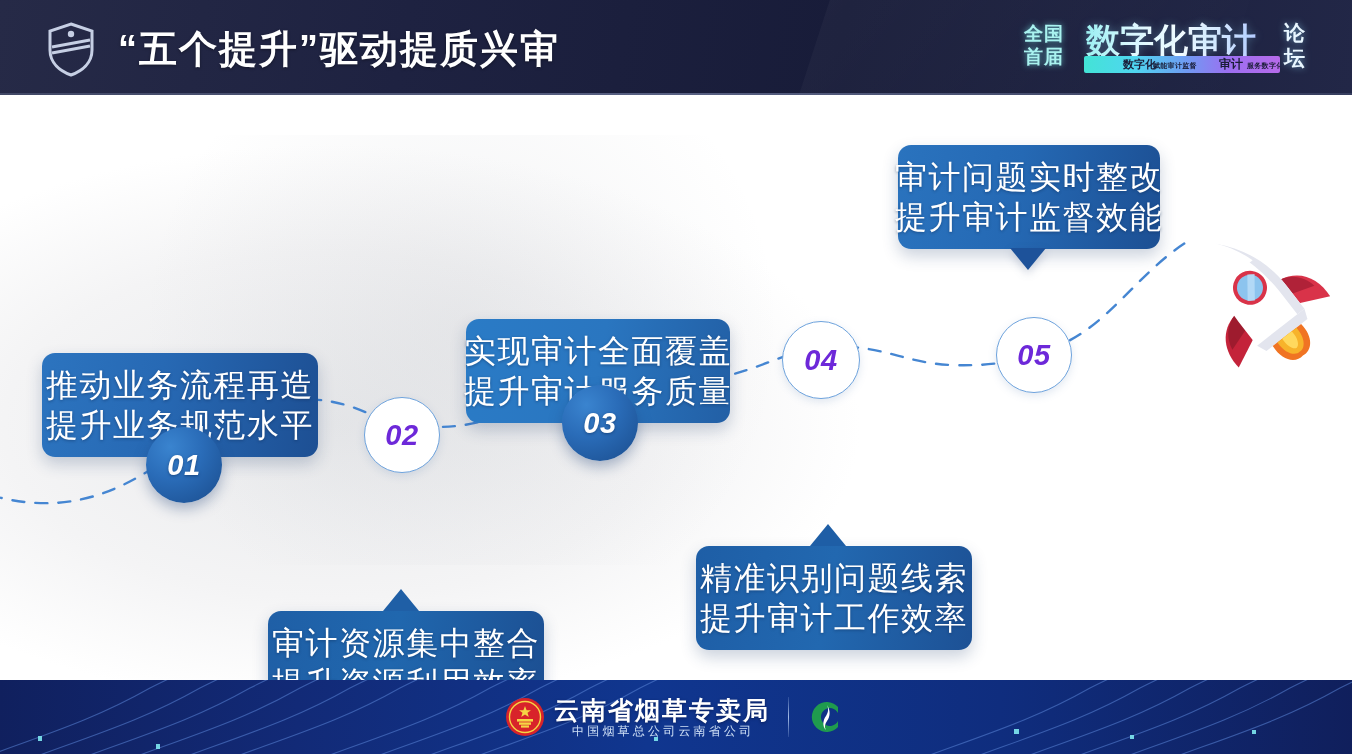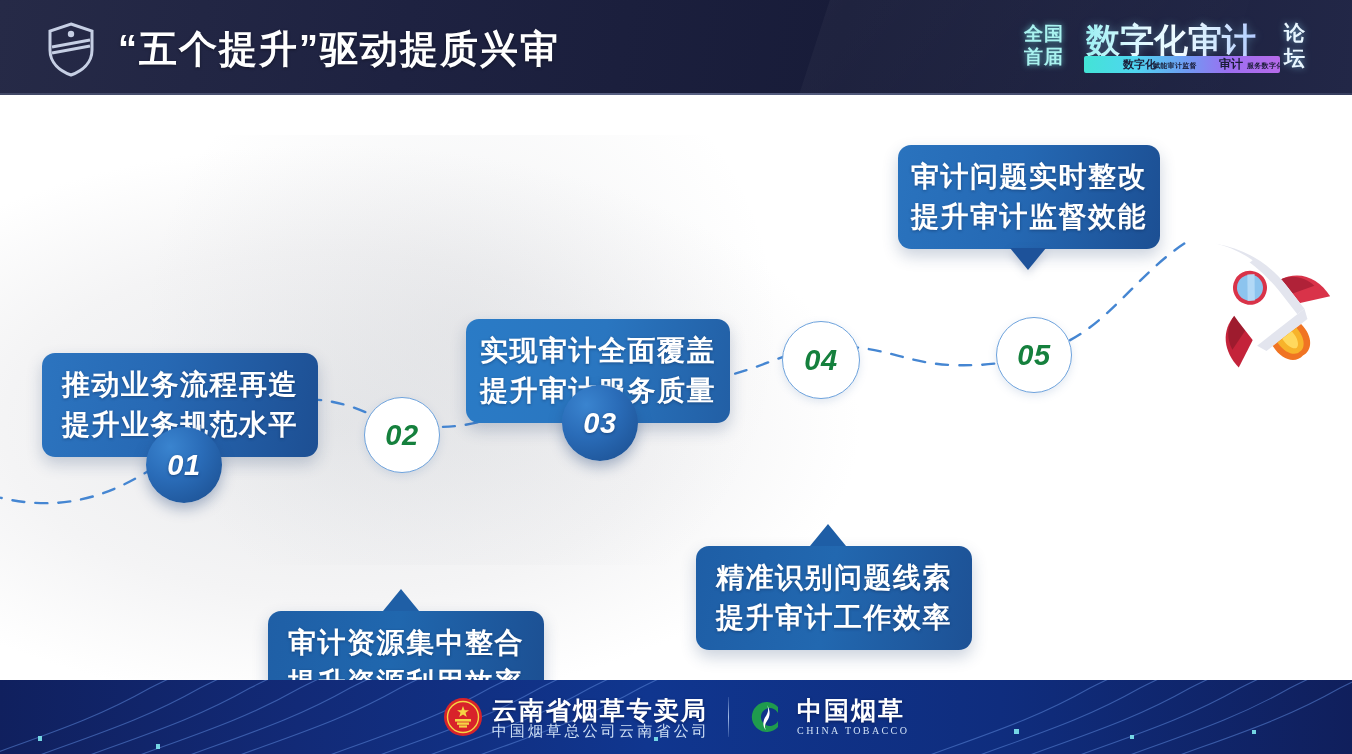--- a/index.html
+++ b/index.html
@@ -90,21 +90,21 @@
   svg.path-layer{position:absolute;left:0;top:0;width:1352px;height:585px;}
 
   
   .box{
     position:absolute;border-radius:13px;
     box-shadow:0 7px 16px rgba(30,60,110,.23);
     color:#ffffff;text-align:center;
     display:flex;flex-direction:column;justify-content:center;align-items:center;
   }
   .box .line{
-    font-size:28px;font-weight:bold;line-height:40px;letter-spacing:1.5px;
+    font-size:32px;font-weight:normal;line-height:40px;letter-spacing:1.5px;
     text-shadow:0 1px 3px rgba(10,35,75,.45);
     white-space:nowrap;
   }
   .tail{position:absolute;width:0;height:0;}
   .tail.down{
     border-left:18px solid transparent;border-right:18px solid transparent;
     border-top:22px solid #1d5ba6;
     filter:drop-shadow(0 4px 5px rgba(30,60,110,.22));
   }
   .tail.up{
@@ -125,21 +125,21 @@
     display:flex;align-items:center;justify-content:center;
     font-size:29px;font-style:italic;font-weight:bold;letter-spacing:.5px;
   }
   .circ.solid{
     background:radial-gradient(circle at 32% 26%,#3a84cf 0%,#2a6cb8 42%,#1a4c8c 100%);
     color:#ffffff;
     box-shadow:0 6px 14px rgba(25,60,115,.35);
     text-shadow:0 1px 3px rgba(10,35,75,.5);
   }
   .circ.hollow{
-    background:#ffffff;color:#15803d;
+    background:#ffffff;color:#6d28d9;
     border:1.6px solid #6ea3dd;
     box-shadow:0 3px 9px rgba(90,130,180,.18);
   }
 
   
   .rocket{position:absolute;left:1178px;top:128px;width:160px;height:150px;}
 
   
   .footer{
     position:absolute;left:0;top:680px;width:1352px;height:74px;
@@ -151,21 +151,21 @@
     position:absolute;left:0;top:0;width:1352px;height:74px;
     display:flex;align-items:center;justify-content:center;gap:0;
   }
   .emblem{width:40px;height:40px;flex:0 0 40px;}
   .fb-cn{margin-left:9px;}
   .fb-cn .t1{
     font-size:25px;font-weight:bold;color:#ffffff;line-height:27px;letter-spacing:2px;
     text-shadow:0 1px 3px rgba(0,10,50,.5);white-space:nowrap;
   }
   .fb-cn .t2{
-    font-size:15px;color:#cfe0f6;line-height:14px;letter-spacing:3.2px;white-space:nowrap;
+    font-size:12px;color:#cfe0f6;line-height:14px;letter-spacing:3.2px;white-space:nowrap;margin-left:18px;
   }
   .fdiv{
     width:1px;height:40px;margin:0 18px;
     background:linear-gradient(180deg,rgba(190,215,255,.15),rgba(200,222,255,.8),rgba(190,215,255,.15));
   }
   .ct-logo{width:40px;height:40px;flex:0 0 40px;}
   .fb-ct{margin-left:10px;}
   .fb-ct .t1{
     font-size:25px;font-weight:bold;color:#ffffff;line-height:27px;letter-spacing:2px;
     text-shadow:0 1px 3px rgba(0,10,50,.5);white-space:nowrap;
@@ -349,20 +349,16 @@
         <div class="t1">云南省烟草专卖局</div>
         <div class="t2">中国烟草总公司云南省公司</div>
       </div>
 
       <div class="fdiv"></div>
 
       <svg class="ct-logo" viewBox="0 0 40 40">
         <path d="M31 10 A15 15 0 1 0 31 30 L31 24 A9 9 0 1 1 31 16 Z" fill="#1f9b4e"></path>
         <path d="M20 8 C24 14 23 20 20 24 C18 27 17 30 19 33 C15 29 16 23 19 19 C21 16 22 12 20 8 Z" fill="#ffffff"></path>
       </svg>
-      <div class="fb-ct">
-        <div class="t1">中国烟草</div>
-        <div class="t2">CHINA TOBACCO</div>
-      </div>
     </div>
   </div>
 
 </div>
 
 </body></html>

